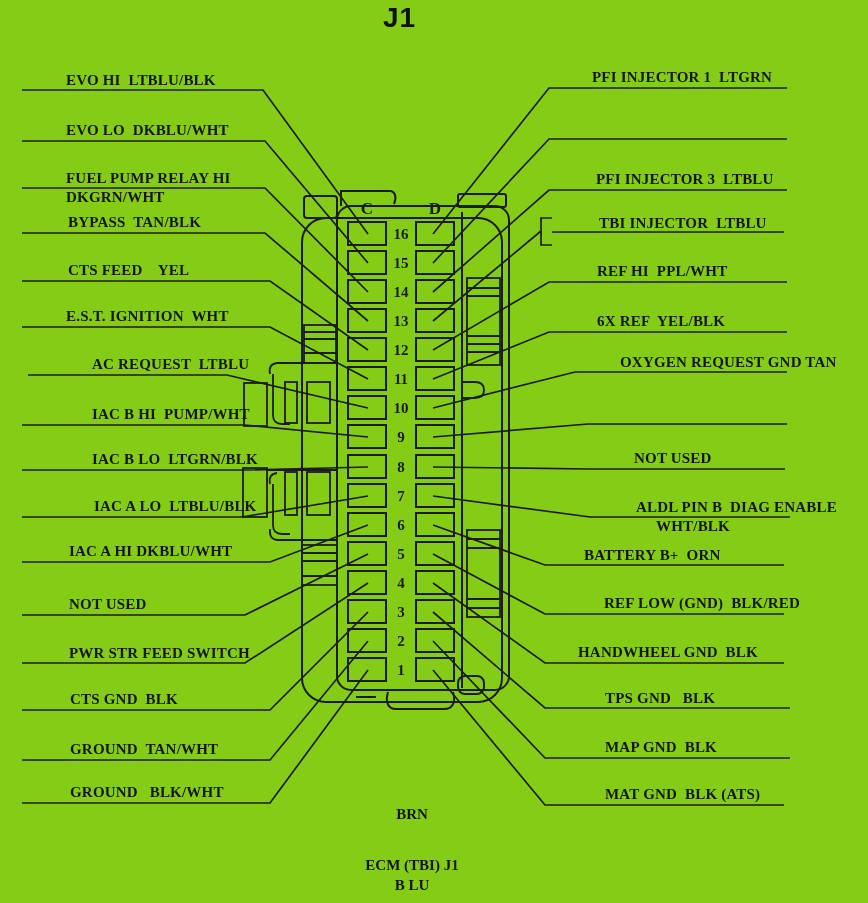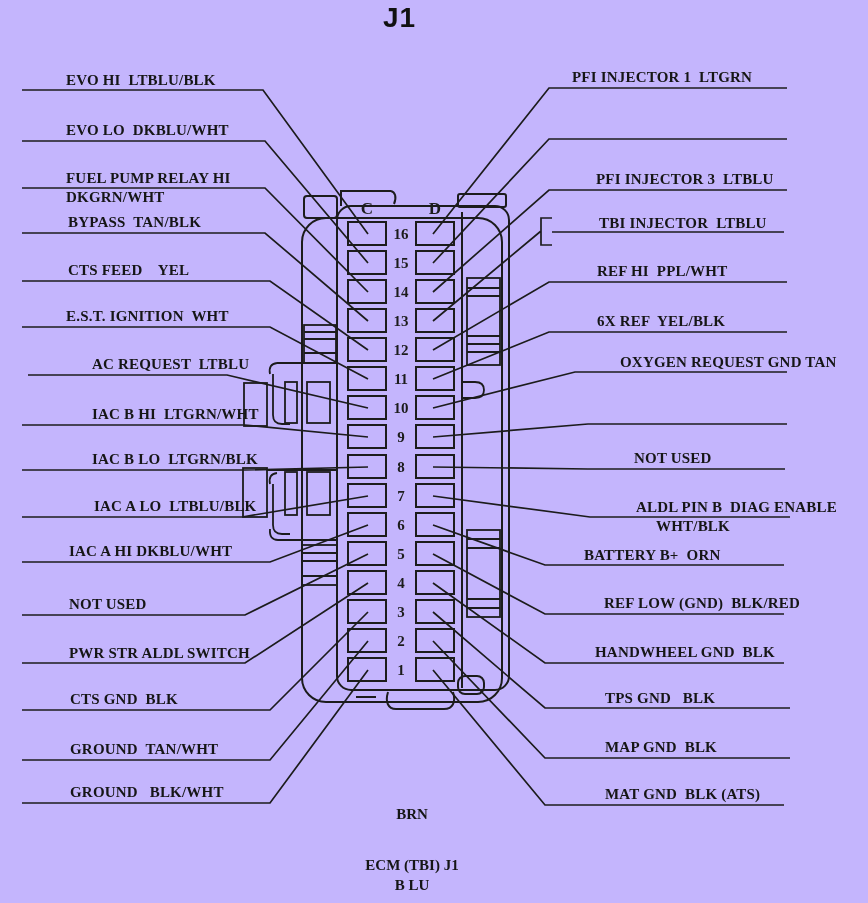--- a/index.html
+++ b/index.html
@@ -1,16 +1,16 @@
 <!DOCTYPE html>
 <html><head>
 <meta charset="utf-8">
 <style>
   html,body{margin:0;padding:0;background:#ffffff;}
-  .page{position:relative;width:868px;height:903px;background:#c4b5fd;overflow:hidden;
+  .page{position:relative;width:868px;height:903px;background:#84cc16;overflow:hidden;
         font-family:"Liberation Serif",serif;color:#1c1c1c;}
   .title{position:absolute;left:383px;top:2px;font:700 28px "Liberation Sans",sans-serif;
          color:#111;letter-spacing:1px;}
   .lbl{position:absolute;font:700 15px "Liberation Serif",serif;color:#161616;
        white-space:pre;line-height:19px;letter-spacing:0.2px;margin-left:44px;}
   .lbl span{display:block;}
   .lbl .indent{padding-left:20px;}
   .foot{position:absolute;left:337px;width:150px;text-align:center;
         font:700 15px "Liberation Serif",serif;color:#161616;white-space:pre;}
   .foot span{display:block;text-align:center;}
@@ -156,41 +156,41 @@
       M784,805 H545 L433,670"></path>
   </svg>
 
   <div class="lbl" style="left:22px;top:71px"><span>EVO HI  LTBLU/BLK</span></div>
   <div class="lbl" style="left:22px;top:121px"><span>EVO LO  DKBLU/WHT</span></div>
   <div class="lbl" style="left:22px;top:169px"><span>FUEL PUMP RELAY HI</span><span>DKGRN/WHT</span></div>
   <div class="lbl" style="left:24px;top:213px"><span>BYPASS  TAN/BLK</span></div>
   <div class="lbl" style="left:24px;top:261px"><span>CTS FEED    YEL</span></div>
   <div class="lbl" style="left:22px;top:307px"><span>E.S.T. IGNITION  WHT</span></div>
   <div class="lbl" style="left:48px;top:355px"><span>AC REQUEST  LTBLU</span></div>
-  <div class="lbl" style="left:48px;top:405px"><span>IAC B HI  LTGRN/WHT</span></div>
+  <div class="lbl" style="left:48px;top:405px"><span>IAC B HI  PUMP/WHT</span></div>
   <div class="lbl" style="left:48px;top:450px"><span>IAC B LO  LTGRN/BLK</span></div>
   <div class="lbl" style="left:50px;top:497px"><span>IAC A LO  LTBLU/BLK</span></div>
   <div class="lbl" style="left:25px;top:542px"><span>IAC A HI DKBLU/WHT</span></div>
   <div class="lbl" style="left:25px;top:595px"><span>NOT USED</span></div>
-  <div class="lbl" style="left:25px;top:644px"><span>PWR STR ALDL SWITCH</span></div>
+  <div class="lbl" style="left:25px;top:644px"><span>PWR STR FEED SWITCH</span></div>
   <div class="lbl" style="left:26px;top:690px"><span>CTS GND  BLK</span></div>
   <div class="lbl" style="left:26px;top:740px"><span>GROUND  TAN/WHT</span></div>
   <div class="lbl" style="left:26px;top:783px"><span>GROUND   BLK/WHT</span></div>
 
-  <div class="lbl" style="left:528px;top:68px"><span>PFI INJECTOR 1  LTGRN</span></div>
+  <div class="lbl" style="left:548px;top:68px"><span>PFI INJECTOR 1  LTGRN</span></div>
   <div class="lbl" style="left:552px;top:170px"><span>PFI INJECTOR 3  LTBLU</span></div>
   <div class="lbl" style="left:555px;top:214px"><span>TBI INJECTOR  LTBLU</span></div>
   <div class="lbl" style="left:553px;top:262px"><span>REF HI  PPL/WHT</span></div>
   <div class="lbl" style="left:553px;top:312px"><span>6X REF  YEL/BLK</span></div>
   <div class="lbl" style="left:576px;top:353px"><span>OXYGEN REQUEST GND TAN</span></div>
   <div class="lbl" style="left:590px;top:449px"><span>NOT USED</span></div>
   <div class="lbl" style="left:592px;top:498px"><span>ALDL PIN B  DIAG ENABLE</span><span class="indent">WHT/BLK</span></div>
   <div class="lbl" style="left:540px;top:546px"><span>BATTERY B+  ORN</span></div>
   <div class="lbl" style="left:560px;top:594px"><span>REF LOW (GND)  BLK/RED</span></div>
-  <div class="lbl" style="left:551px;top:643px"><span>HANDWHEEL GND  BLK</span></div>
+  <div class="lbl" style="left:534px;top:643px"><span>HANDWHEEL GND  BLK</span></div>
   <div class="lbl" style="left:561px;top:689px"><span>TPS GND   BLK</span></div>
   <div class="lbl" style="left:561px;top:738px"><span>MAP GND  BLK</span></div>
   <div class="lbl" style="left:561px;top:785px"><span>MAT GND  BLK (ATS)</span></div>
 
   <div class="foot f1">
     <span>BRN</span>
     <span>ECM (TBI) J1</span>
     
   </div>
   <div class="foot f2">

